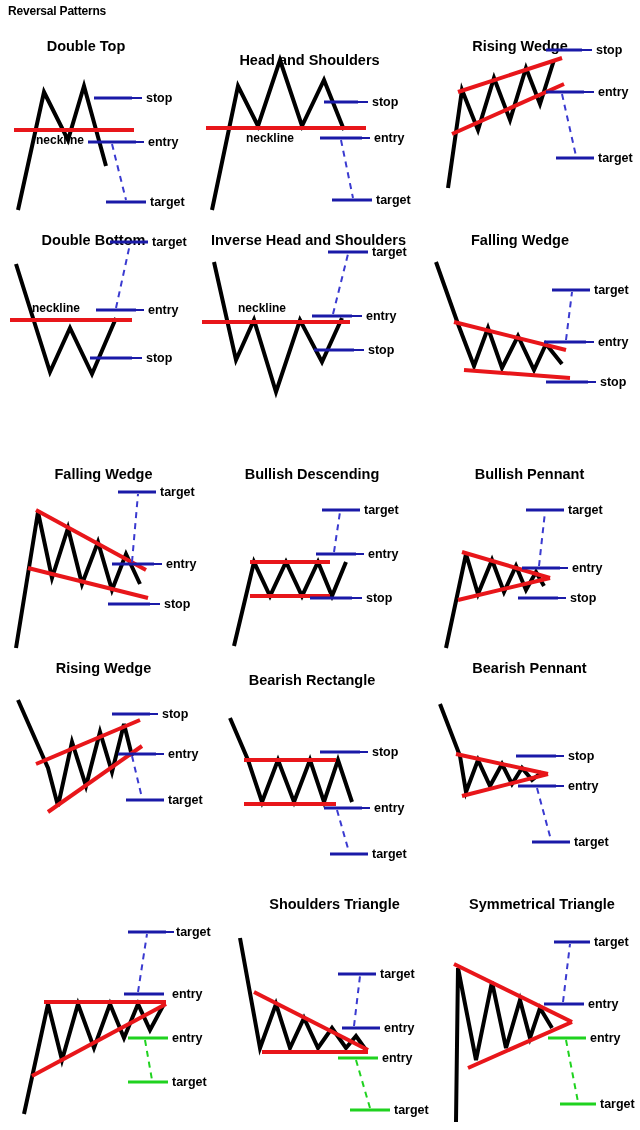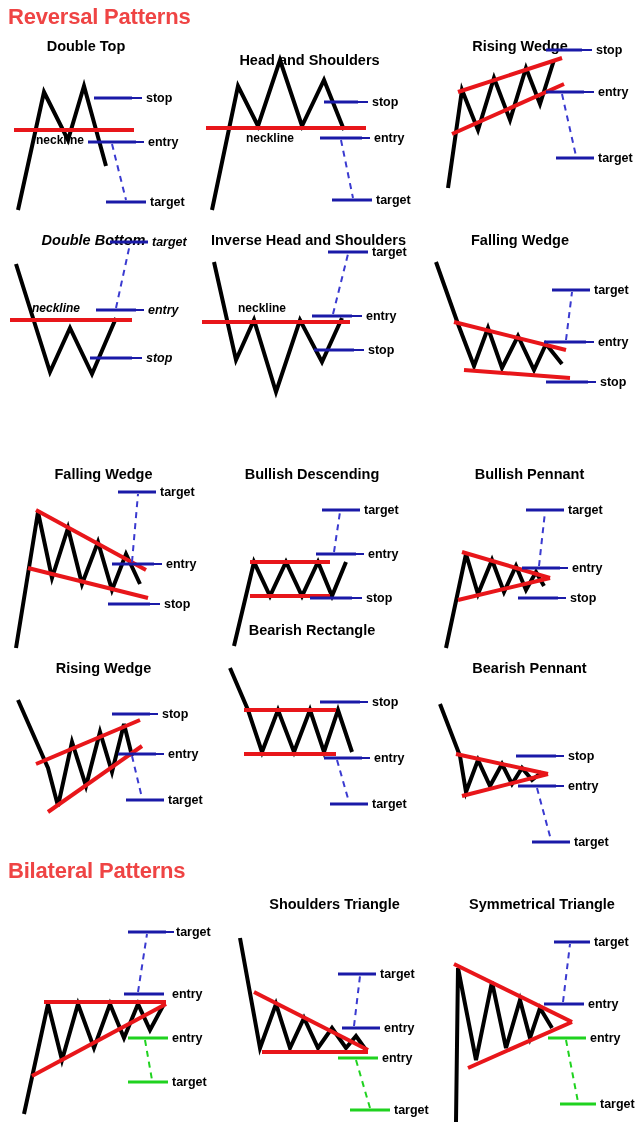--- a/index.html
+++ b/index.html
@@ -8,24 +8,24 @@
     background:#ffffff;
     font-family:"Liberation Sans", sans-serif;
     color:#000;
     overflow:hidden;
     position:relative;
   }
   .sheet{position:relative;width:640px;height:1130px;}
 
   .section-title{
     position:absolute;
-    font-size:22px;
+    font-size:12px;
     font-weight:bold;
     letter-spacing:-0.2px;
-    color:#ef4444;
+    color:#000000;
     white-space:nowrap;
   }
 
   .panel{position:absolute;}
   .panel-title{
     position:absolute;
     top:0;left:0;width:100%;
     text-align:center;
     font-size:14.5px;
     font-weight:bold;
@@ -100,21 +100,21 @@
       <line x1="116" y1="54" x2="154" y2="54" stroke="#1a1aa8" stroke-width="3"></line>
       <line x1="154" y1="54" x2="164" y2="54" stroke="#1a1aa8" stroke-width="2"></line>
       <line x1="126" y1="120" x2="164" y2="120" stroke="#1a1aa8" stroke-width="3"></line>
       <line x1="132" y1="56" x2="146" y2="118" stroke="#3a3ad0" stroke-width="2" stroke-dasharray="6,5"></line>
       <text class="lbl" x="166" y="16">stop</text>
       <text class="lbl" x="168" y="58">entry</text>
       <text class="lbl" x="168" y="124">target</text>
     </svg>
   </div>
 
-  <div class="panel" style="left:6px;top:232px;width:200px;height:175px;font-style:italic;">
+  <div class="panel" style="left:6px;top:232px;width:200px;height:175px;">
     <div class="panel-title" style="left:-10px;width:195px;">Double Bottom</div>
     <svg width="200" height="175" viewBox="0 0 200 175">
       <polyline points="10,32 44,140 64,96 86,142 110,86" fill="none" stroke="#000000" stroke-width="4"></polyline>
       <line x1="4" y1="88" x2="126" y2="88" stroke="#e8161a" stroke-width="4"></line>
       <line x1="104" y1="10" x2="142" y2="10" stroke="#1a1aa8" stroke-width="3"></line>
       <line x1="90" y1="78" x2="130" y2="78" stroke="#1a1aa8" stroke-width="3"></line>
       <line x1="130" y1="78" x2="138" y2="78" stroke="#1a1aa8" stroke-width="2"></line>
       <line x1="84" y1="126" x2="126" y2="126" stroke="#1a1aa8" stroke-width="3"></line>
       <line x1="126" y1="126" x2="136" y2="126" stroke="#1a1aa8" stroke-width="2"></line>
       <line x1="110" y1="76" x2="124" y2="12" stroke="#3a3ad0" stroke-width="2" stroke-dasharray="6,5"></line>
@@ -227,21 +227,21 @@
       <line x1="112" y1="94" x2="150" y2="94" stroke="#1a1aa8" stroke-width="3"></line>
       <line x1="150" y1="94" x2="158" y2="94" stroke="#1a1aa8" stroke-width="2"></line>
       <line x1="120" y1="140" x2="158" y2="140" stroke="#1a1aa8" stroke-width="3"></line>
       <line x1="126" y1="96" x2="136" y2="138" stroke="#3a3ad0" stroke-width="2" stroke-dasharray="6,5"></line>
       <text class="lbl" x="156" y="58">stop</text>
       <text class="lbl" x="162" y="98">entry</text>
       <text class="lbl" x="162" y="144">target</text>
     </svg>
   </div>
 
-  <div class="panel" style="left:212px;top:622px;width:218px;height:190px;">
+  <div class="panel" style="left:212px;top:672px;width:218px;height:190px;">
     <div class="panel-title" style="left:0px;width:200px;">Bearish Rectangle</div>
     <svg width="218" height="190" viewBox="0 0 218 190">
       <polyline points="18,46 36,88 50,130 66,88 82,130 98,88 112,130 126,88 140,130" fill="none" stroke="#000000" stroke-width="4"></polyline>
       <line x1="32" y1="88" x2="124" y2="88" stroke="#e8161a" stroke-width="4"></line>
       <line x1="32" y1="132" x2="124" y2="132" stroke="#e8161a" stroke-width="4"></line>
       <line x1="108" y1="80" x2="148" y2="80" stroke="#1a1aa8" stroke-width="3"></line>
       <line x1="148" y1="80" x2="156" y2="80" stroke="#1a1aa8" stroke-width="2"></line>
       <line x1="112" y1="136" x2="150" y2="136" stroke="#1a1aa8" stroke-width="3"></line>
       <line x1="150" y1="136" x2="158" y2="136" stroke="#1a1aa8" stroke-width="2"></line>
       <line x1="118" y1="182" x2="156" y2="182" stroke="#1a1aa8" stroke-width="3"></line>
@@ -263,21 +263,20 @@
       <line x1="86" y1="126" x2="124" y2="126" stroke="#1a1aa8" stroke-width="3"></line>
       <line x1="124" y1="126" x2="132" y2="126" stroke="#1a1aa8" stroke-width="2"></line>
       <line x1="100" y1="182" x2="138" y2="182" stroke="#1a1aa8" stroke-width="3"></line>
       <line x1="105" y1="128" x2="119" y2="180" stroke="#3a3ad0" stroke-width="2" stroke-dasharray="6,5"></line>
       <text class="lbl" x="136" y="100">stop</text>
       <text class="lbl" x="136" y="130">entry</text>
       <text class="lbl" x="142" y="186">target</text>
     </svg>
   </div>
 
-  <div class="section-title" style="left:8px;top:858px;">Bilateral Patterns</div>
 
   <div class="panel" style="left:6px;top:896px;width:220px;height:234px;">
     <svg width="220" height="234" viewBox="0 0 220 234">
       <polyline points="18,218 42,108 56,164 72,108 88,152 104,108 118,142 132,108 144,134 158,108" fill="none" stroke="#000000" stroke-width="4"></polyline>
       <line x1="38" y1="106" x2="160" y2="106" stroke="#e8161a" stroke-width="4"></line>
       <line x1="26" y1="180" x2="160" y2="108" stroke="#e8161a" stroke-width="4"></line>
       <line x1="122" y1="36" x2="160" y2="36" stroke="#1a1aa8" stroke-width="3"></line>
       <line x1="160" y1="36" x2="168" y2="36" stroke="#1a1aa8" stroke-width="2"></line>
       <line x1="118" y1="98" x2="158" y2="98" stroke="#1a1aa8" stroke-width="3"></line>
       <line x1="132" y1="96" x2="141" y2="38" stroke="#3a3ad0" stroke-width="2" stroke-dasharray="6,5"></line>

